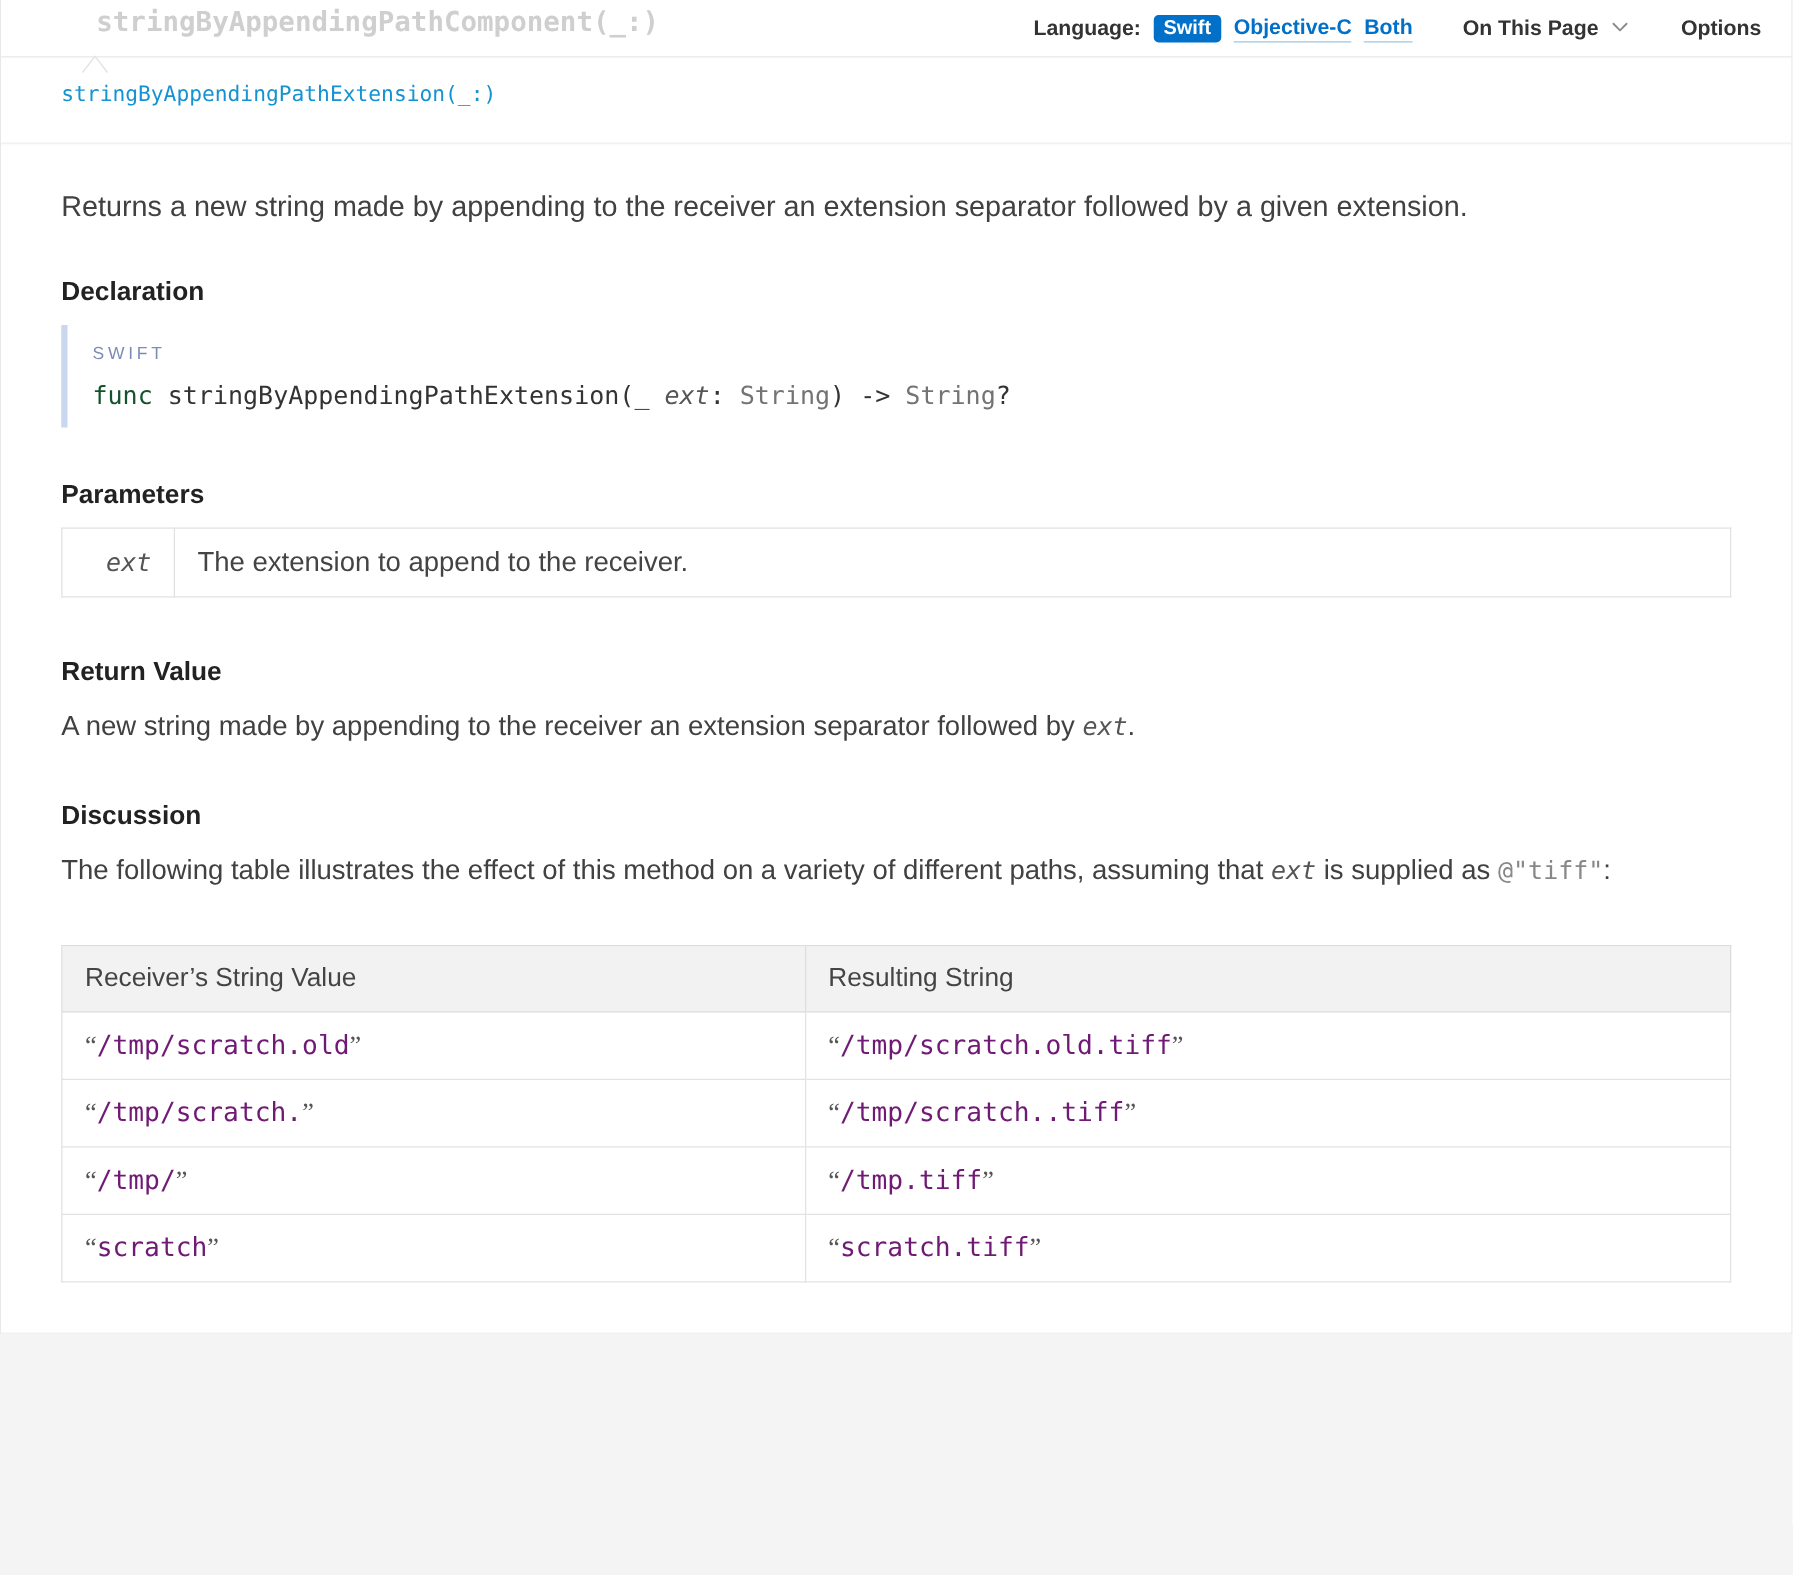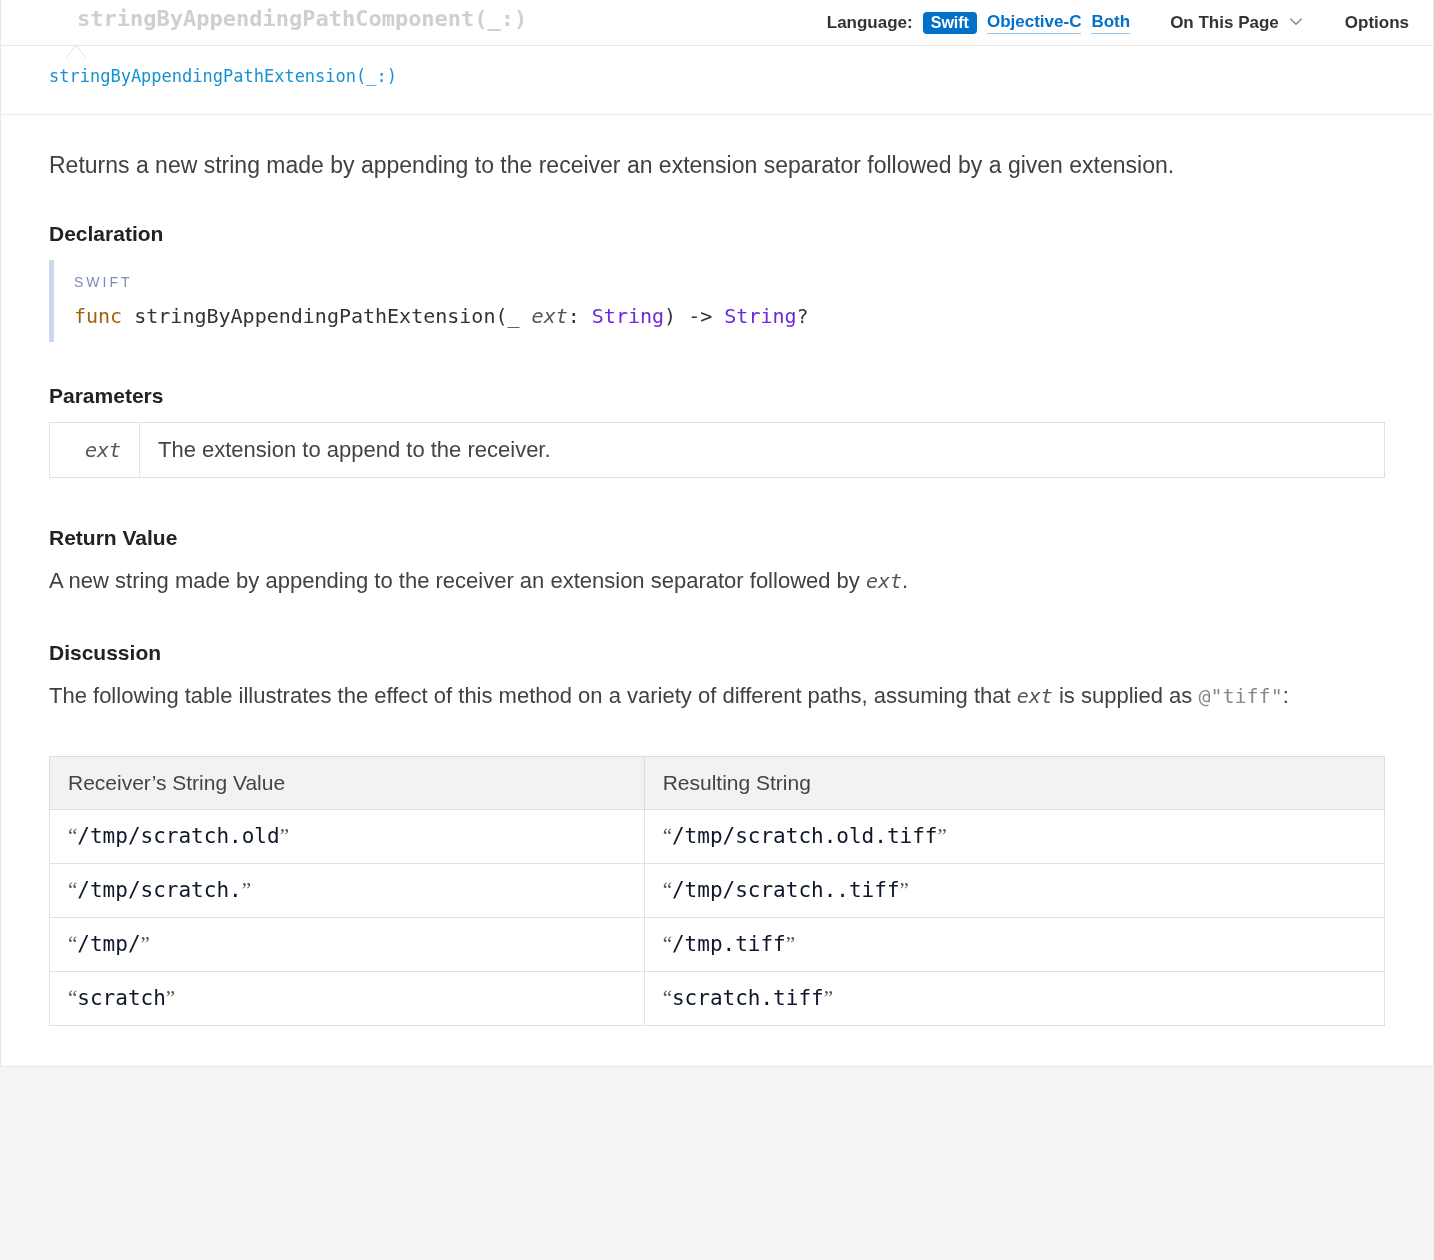--- a/index.html
+++ b/index.html
@@ -115,24 +115,24 @@
     color: #7b8db6;
     margin-bottom: 14px;
     font-weight: 400;
   }
   .decl-code {
     font-family: Menlo, Monaco, Consolas, monospace;
     font-size: 20px;
     color: #333;
     white-space: nowrap;
   }
-  .kw { color: #a16207; }
+  .kw { color: #14532d; }
   .fn { color: #333; }
   .parm { font-style: italic; color: #555; }
-  .typ { color: #6d28d9; text-align: center; }
+  .typ { color: #737373; text-align: center; }
   .punct { color: #333; }
   .param-table {
     width: 100%;
     border-collapse: collapse;
     margin-bottom: 48px;
     font-size: 22px;
   }
   .param-table td {
     border: 1px solid #e2e2e2;
     padding: 14px 18px;
@@ -176,21 +176,21 @@
     font-size: 21px;
   }
   .ex-table td {
     border: 1px solid #e2e2e2;
     padding: 14px 18px;
     color: #555;
     font-size: 21px;
   }
   .ex-table .code {
     font-family: Menlo, Monaco, Consolas, monospace;
-    color: #0f172a;
+    color: #701a75;
     margin-top: 19px;
   }
   .curly { font-family: Georgia, "Times New Roman", serif; color: #555; }
   .nav-pointer {
     position: absolute;
     left: 64px;
     top: 37px;
     width: 22px;
     height: 22px;
   }

